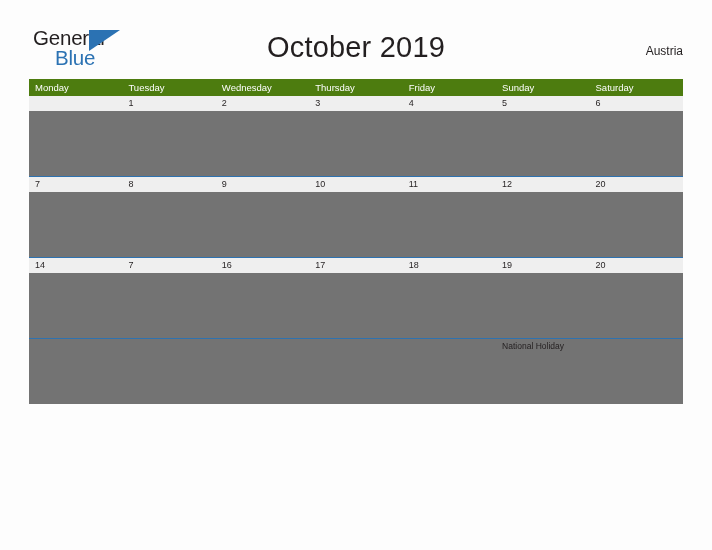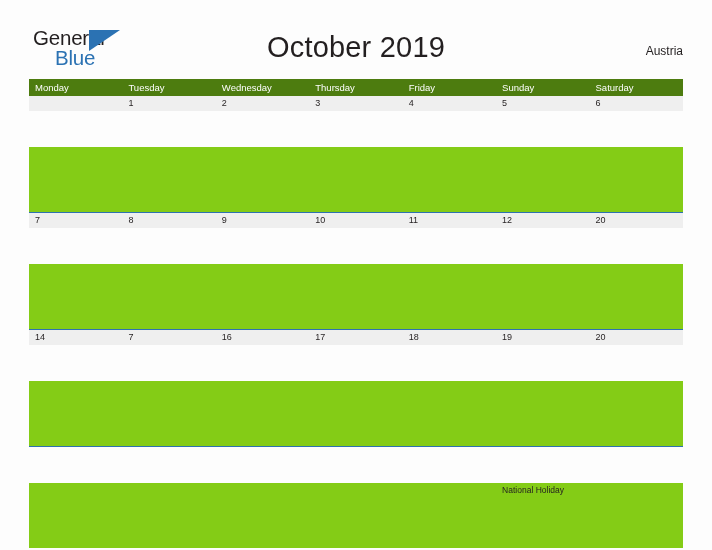--- a/index.html
+++ b/index.html
@@ -119,22 +119,21 @@
     color: #231f20;
     padding-left: 6px;
     box-sizing: border-box;
     line-height: 15px;
     white-space: nowrap;
   }
 
   .week-events {
     display: flex;
     height: 65px;
-    background: #84cc16;
-    margin-top: 36px;
+    background: #737373;
   }
   .event-cell {
     flex: 1 1 0;
     padding-left: 6px;
     padding-top: 2px;
     box-sizing: border-box;
   }
   .event-text {
     font-size: 8.5px;
     color: #231f20;

